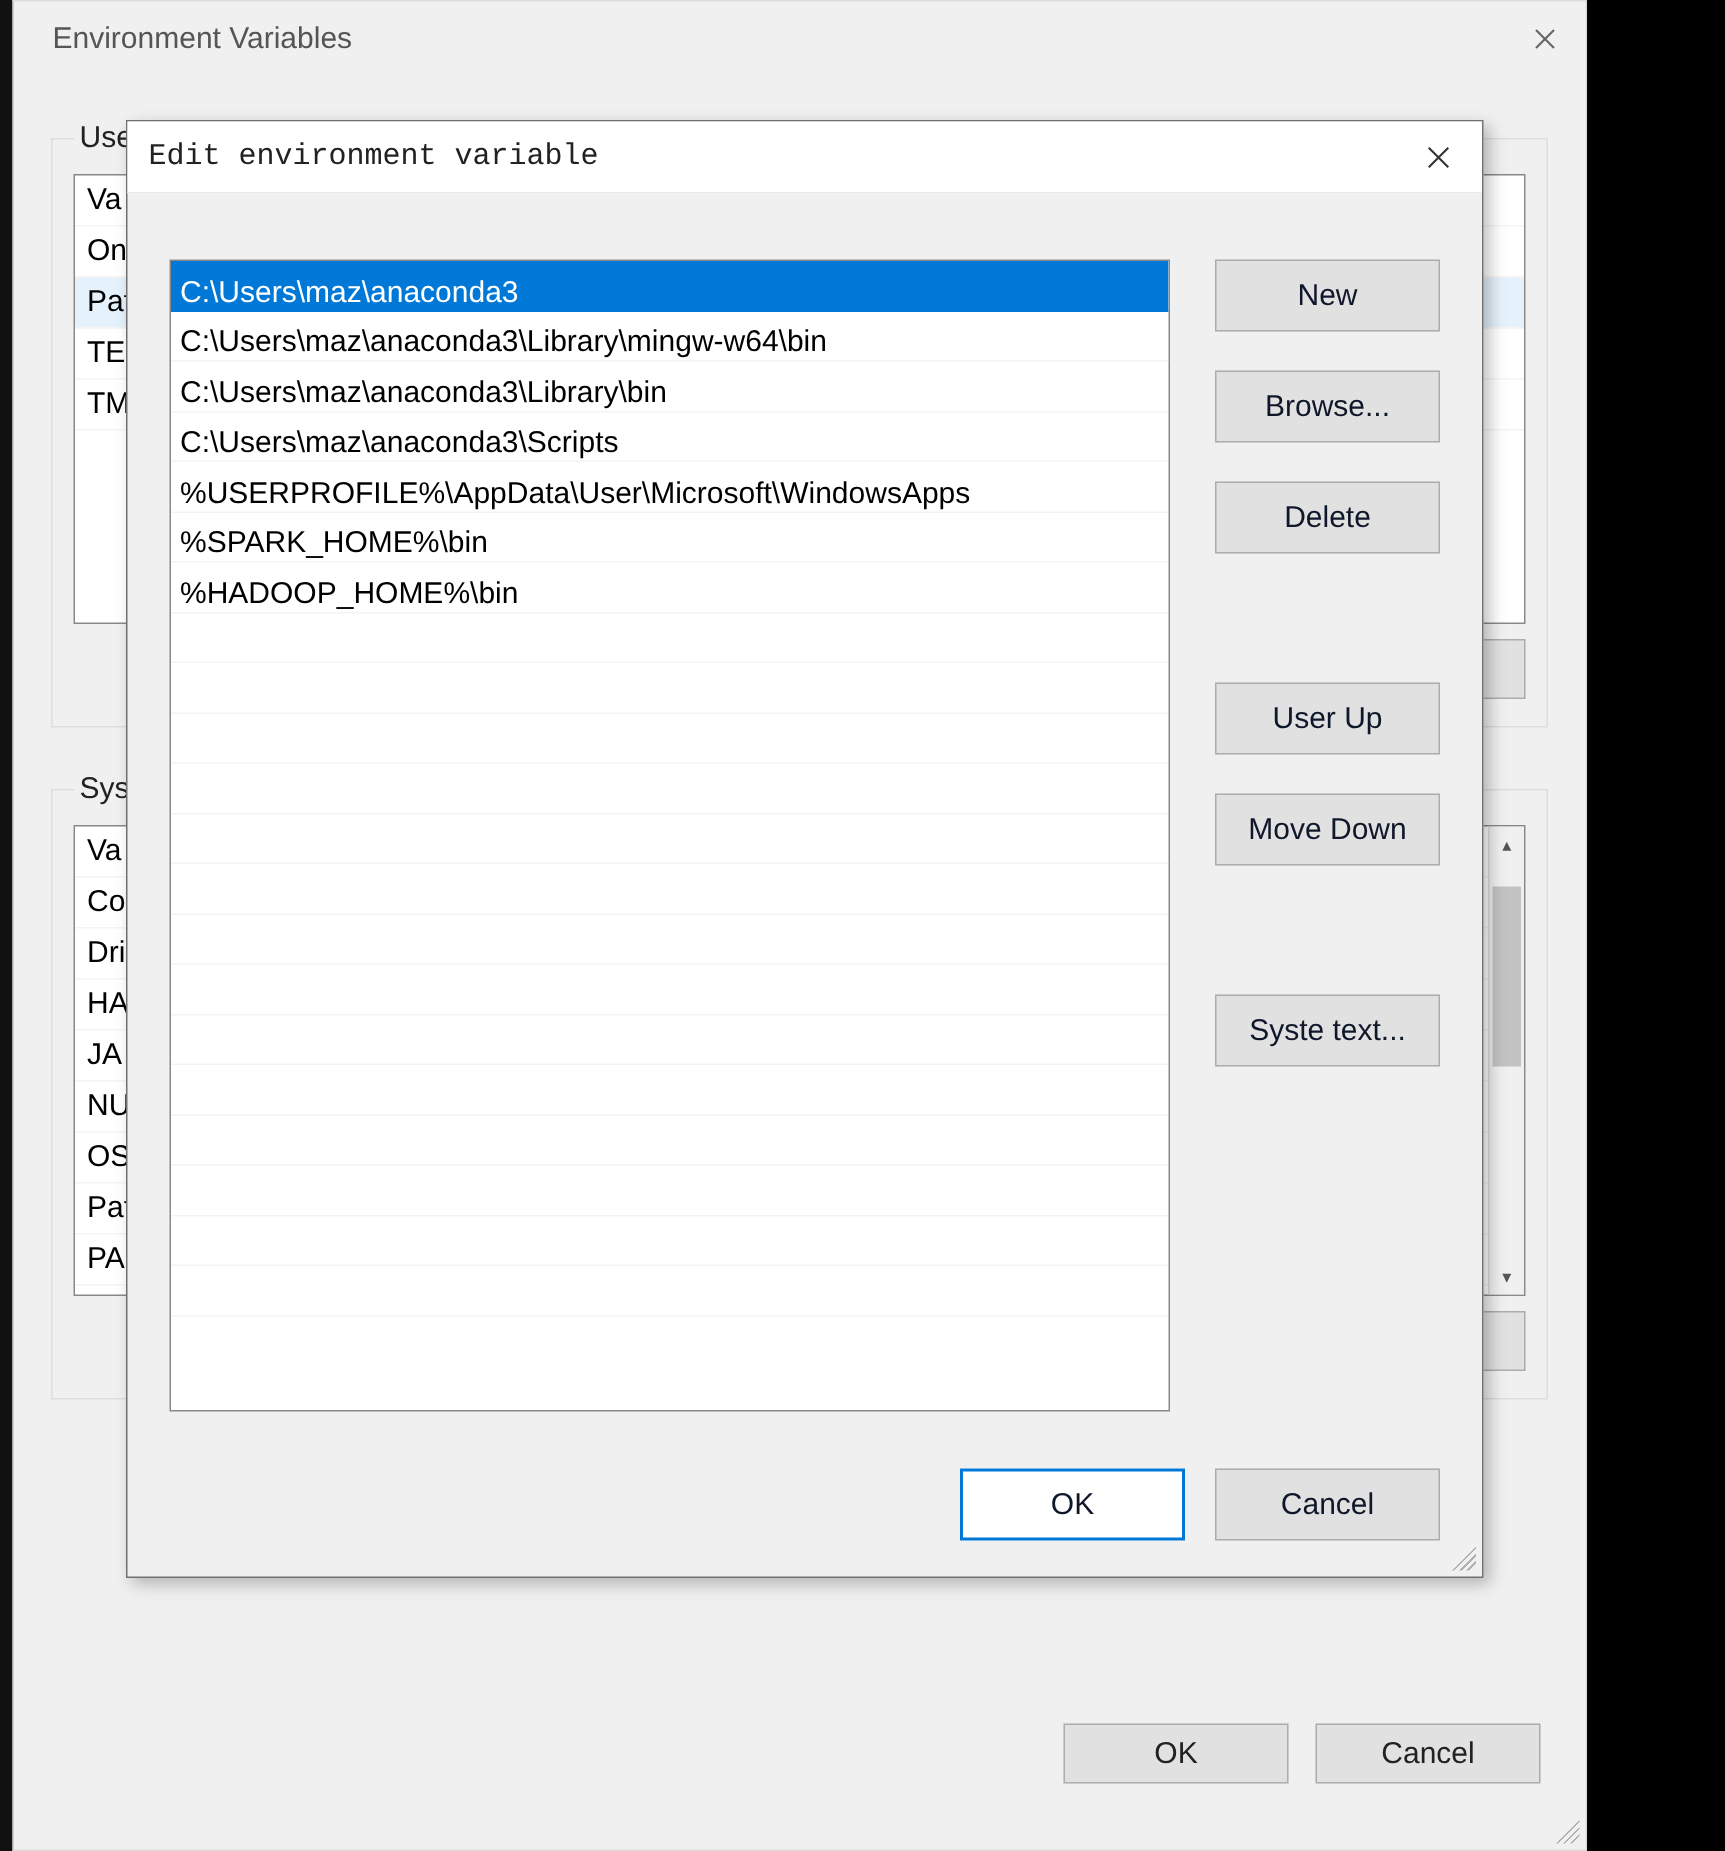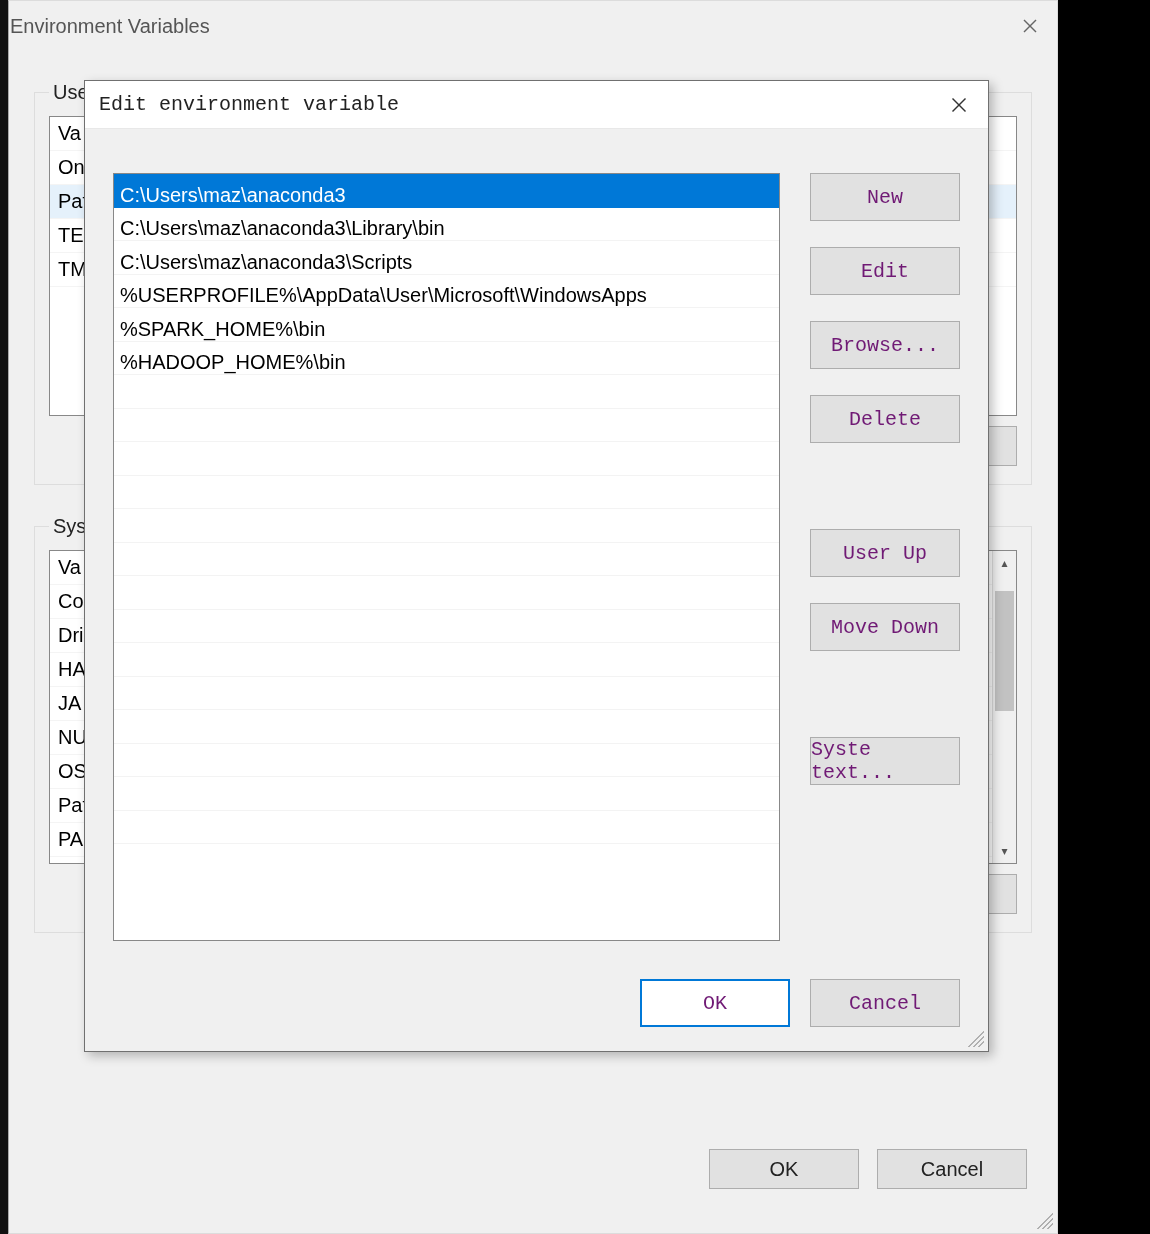--- a/index.html
+++ b/index.html
@@ -21,21 +21,21 @@
     left: 8px; top: 0;
     width: 1050px; height: 1234px;
     background: #f0f0f0;
     border: 1px solid #dcdcdc;
     border-left: 1px solid #aaa;
   }
   .parent-titlebar {
     position: relative;
     height: 50px;
     display:flex; align-items:center;
-    padding-left: 1px;
+    padding-left: 26px;
     font-size: 20px;
     color: #555;
   }
   .parent-close {
     position:absolute; right:4px; top:6px;
     width:46px; height:38px;
     display:flex; align-items:center; justify-content:center;
     color:#444; font-size:20px;
   }
 
@@ -142,24 +142,23 @@
     border-bottom-color:#0078d7;
   }
   .side-buttons {
     width: 150px;
     display:flex; flex-direction:column;
   }
   .win-btn {
     height:48px;
     background:#e1e1e1;
     border:1px solid #adadad;
-    font-size:20px; color:#701a75;
+    font-size:20px; color:#0f172a;
     display:flex; align-items:center; justify-content:center;
     margin-bottom: 26px;
-    font-family: Liberation Mono, monospace;
   }
   .win-btn.primary {
     background:#fff;
     border:2px solid #0078d7;
   }
   .gap-m { height: 60px; }
 
   .child-footer {
     position:absolute;
     right: 28px; bottom: 24px;
@@ -260,20 +259,23 @@
   </div>
 
   <div class="child-body">
     <div class="child-columns">
       <div class="path-listbox">
         <div id="path-rows">
             <div class="path-row selected">
               <span>C:\Users\maz\anaconda3</span>
             </div>
             <div class="path-row">
+              <span>C:\Users\maz\anaconda3\Library\mingw-w64\bin</span>
+            </div>
+            <div class="path-row">
               <span>C:\Users\maz\anaconda3\Library\bin</span>
             </div>
             <div class="path-row">
               <span>C:\Users\maz\anaconda3\Scripts</span>
             </div>
             <div class="path-row">
               <span>%USERPROFILE%\AppData\User\Microsoft\WindowsApps</span>
             </div>
             <div class="path-row">
               <span>%SPARK_HOME%\bin</span>
@@ -293,23 +295,20 @@
             <div class="path-row"></div>
             <div class="path-row"></div>
             <div class="path-row"></div>
             <div class="path-row"></div>
             <div class="path-row"></div>
           </div>
       </div>
       <div class="side-buttons">
         <div class="win-btn">
           <span>New</span>
-        </div>
-        <div class="win-btn">
-          <span>Edit</span>
         </div>
         <div class="win-btn">
           <span>Browse...</span>
         </div>
         <div class="win-btn">
           <span>Delete</span>
         </div>
         <div class="gap-m"></div>
         <div class="win-btn">
           <span>User Up</span>

